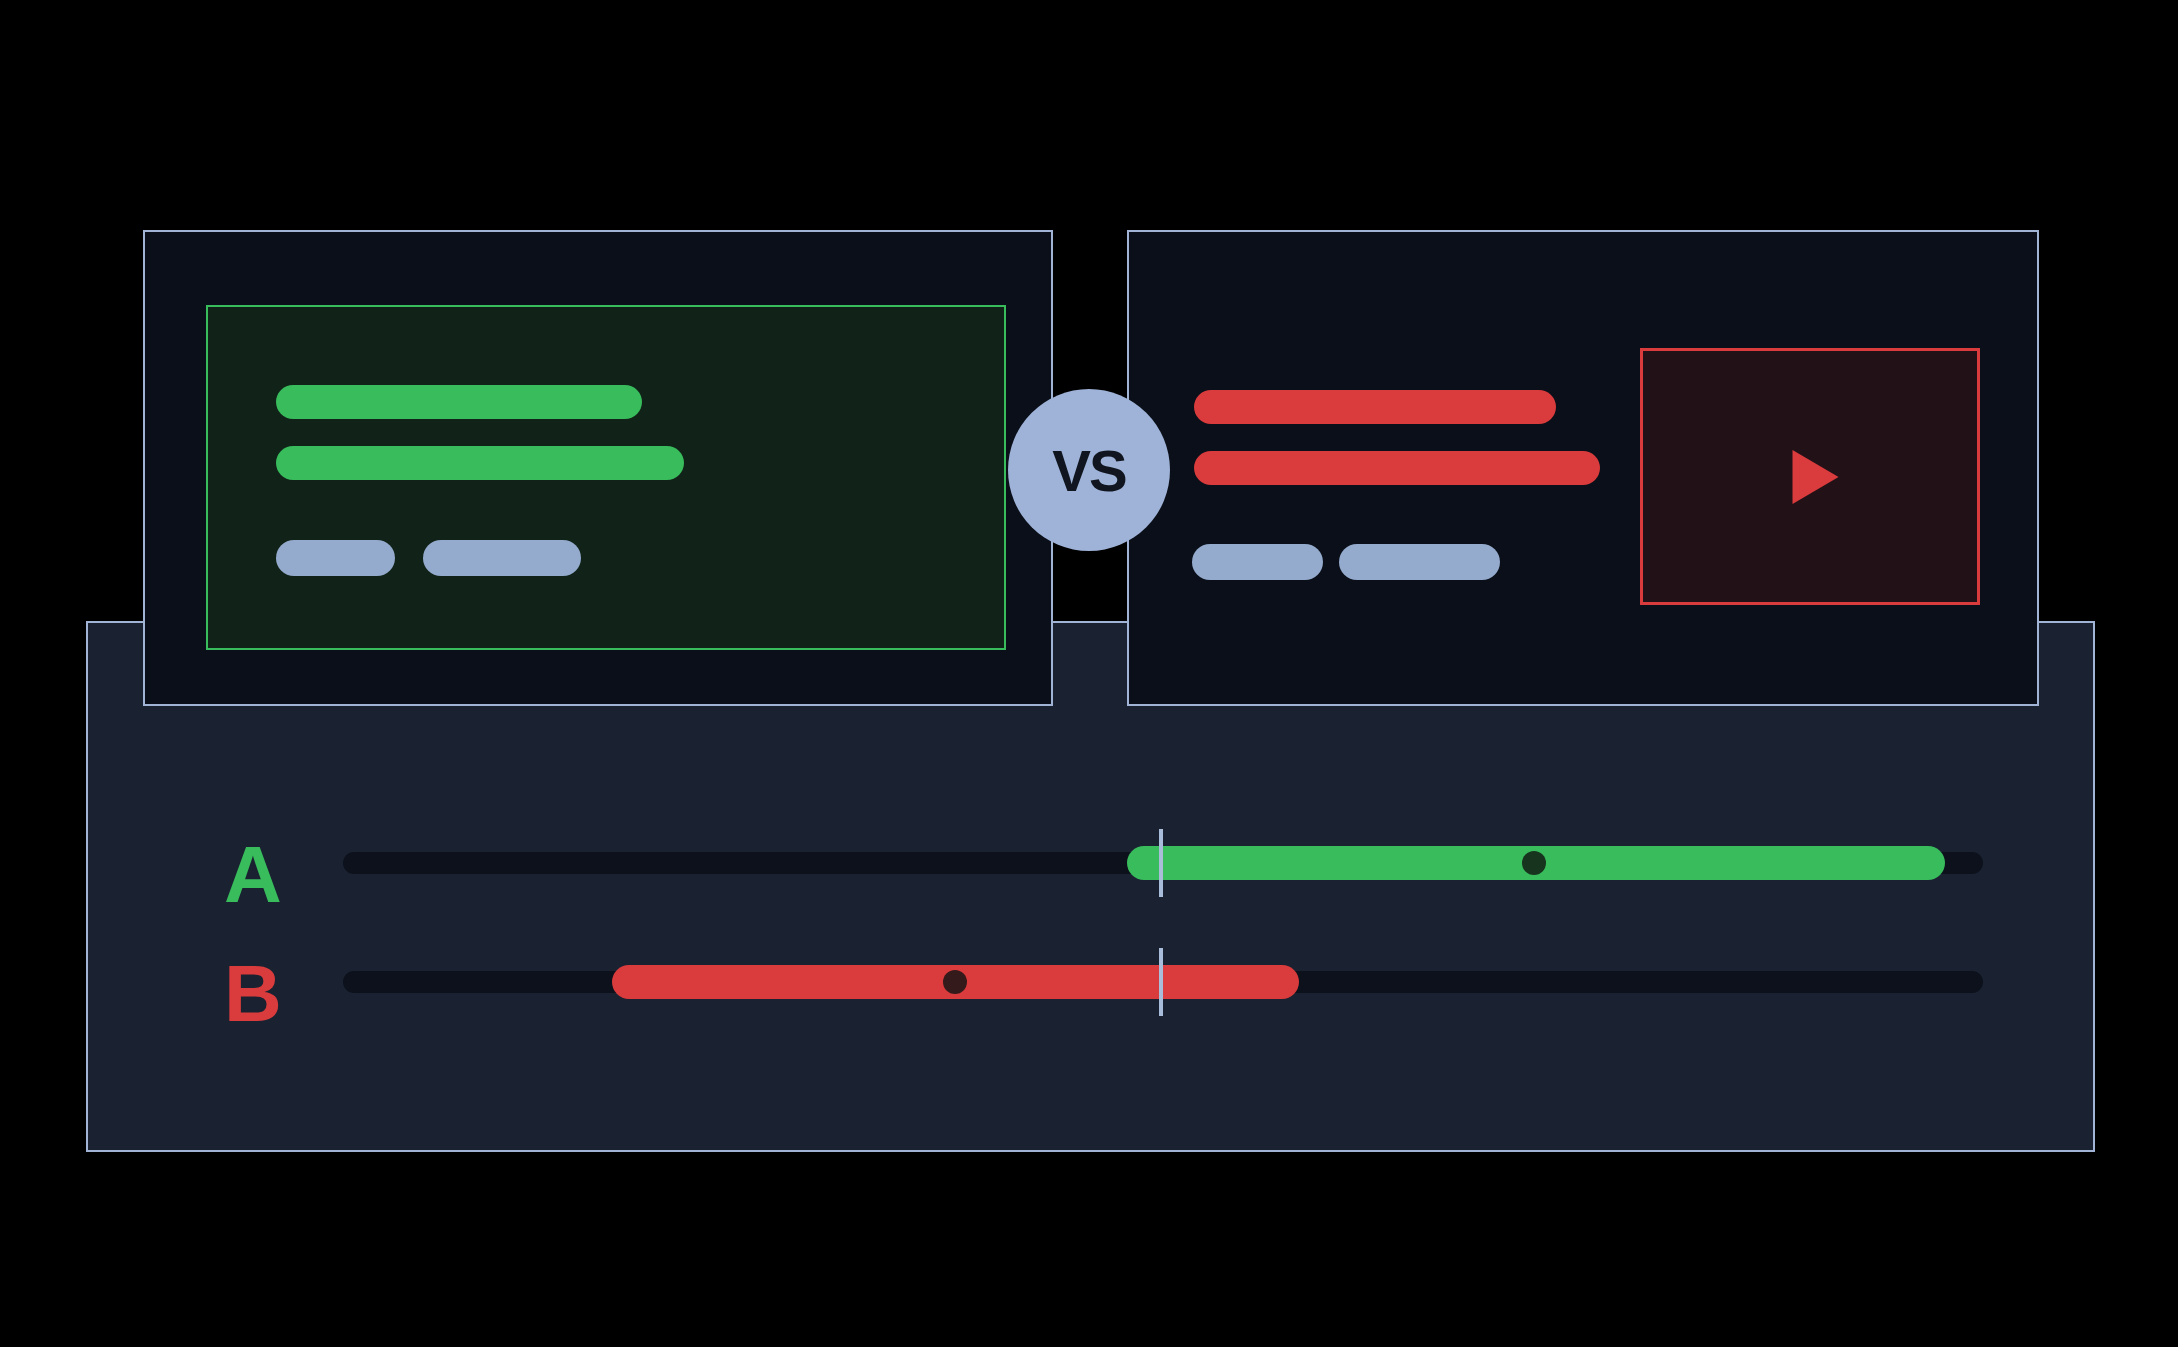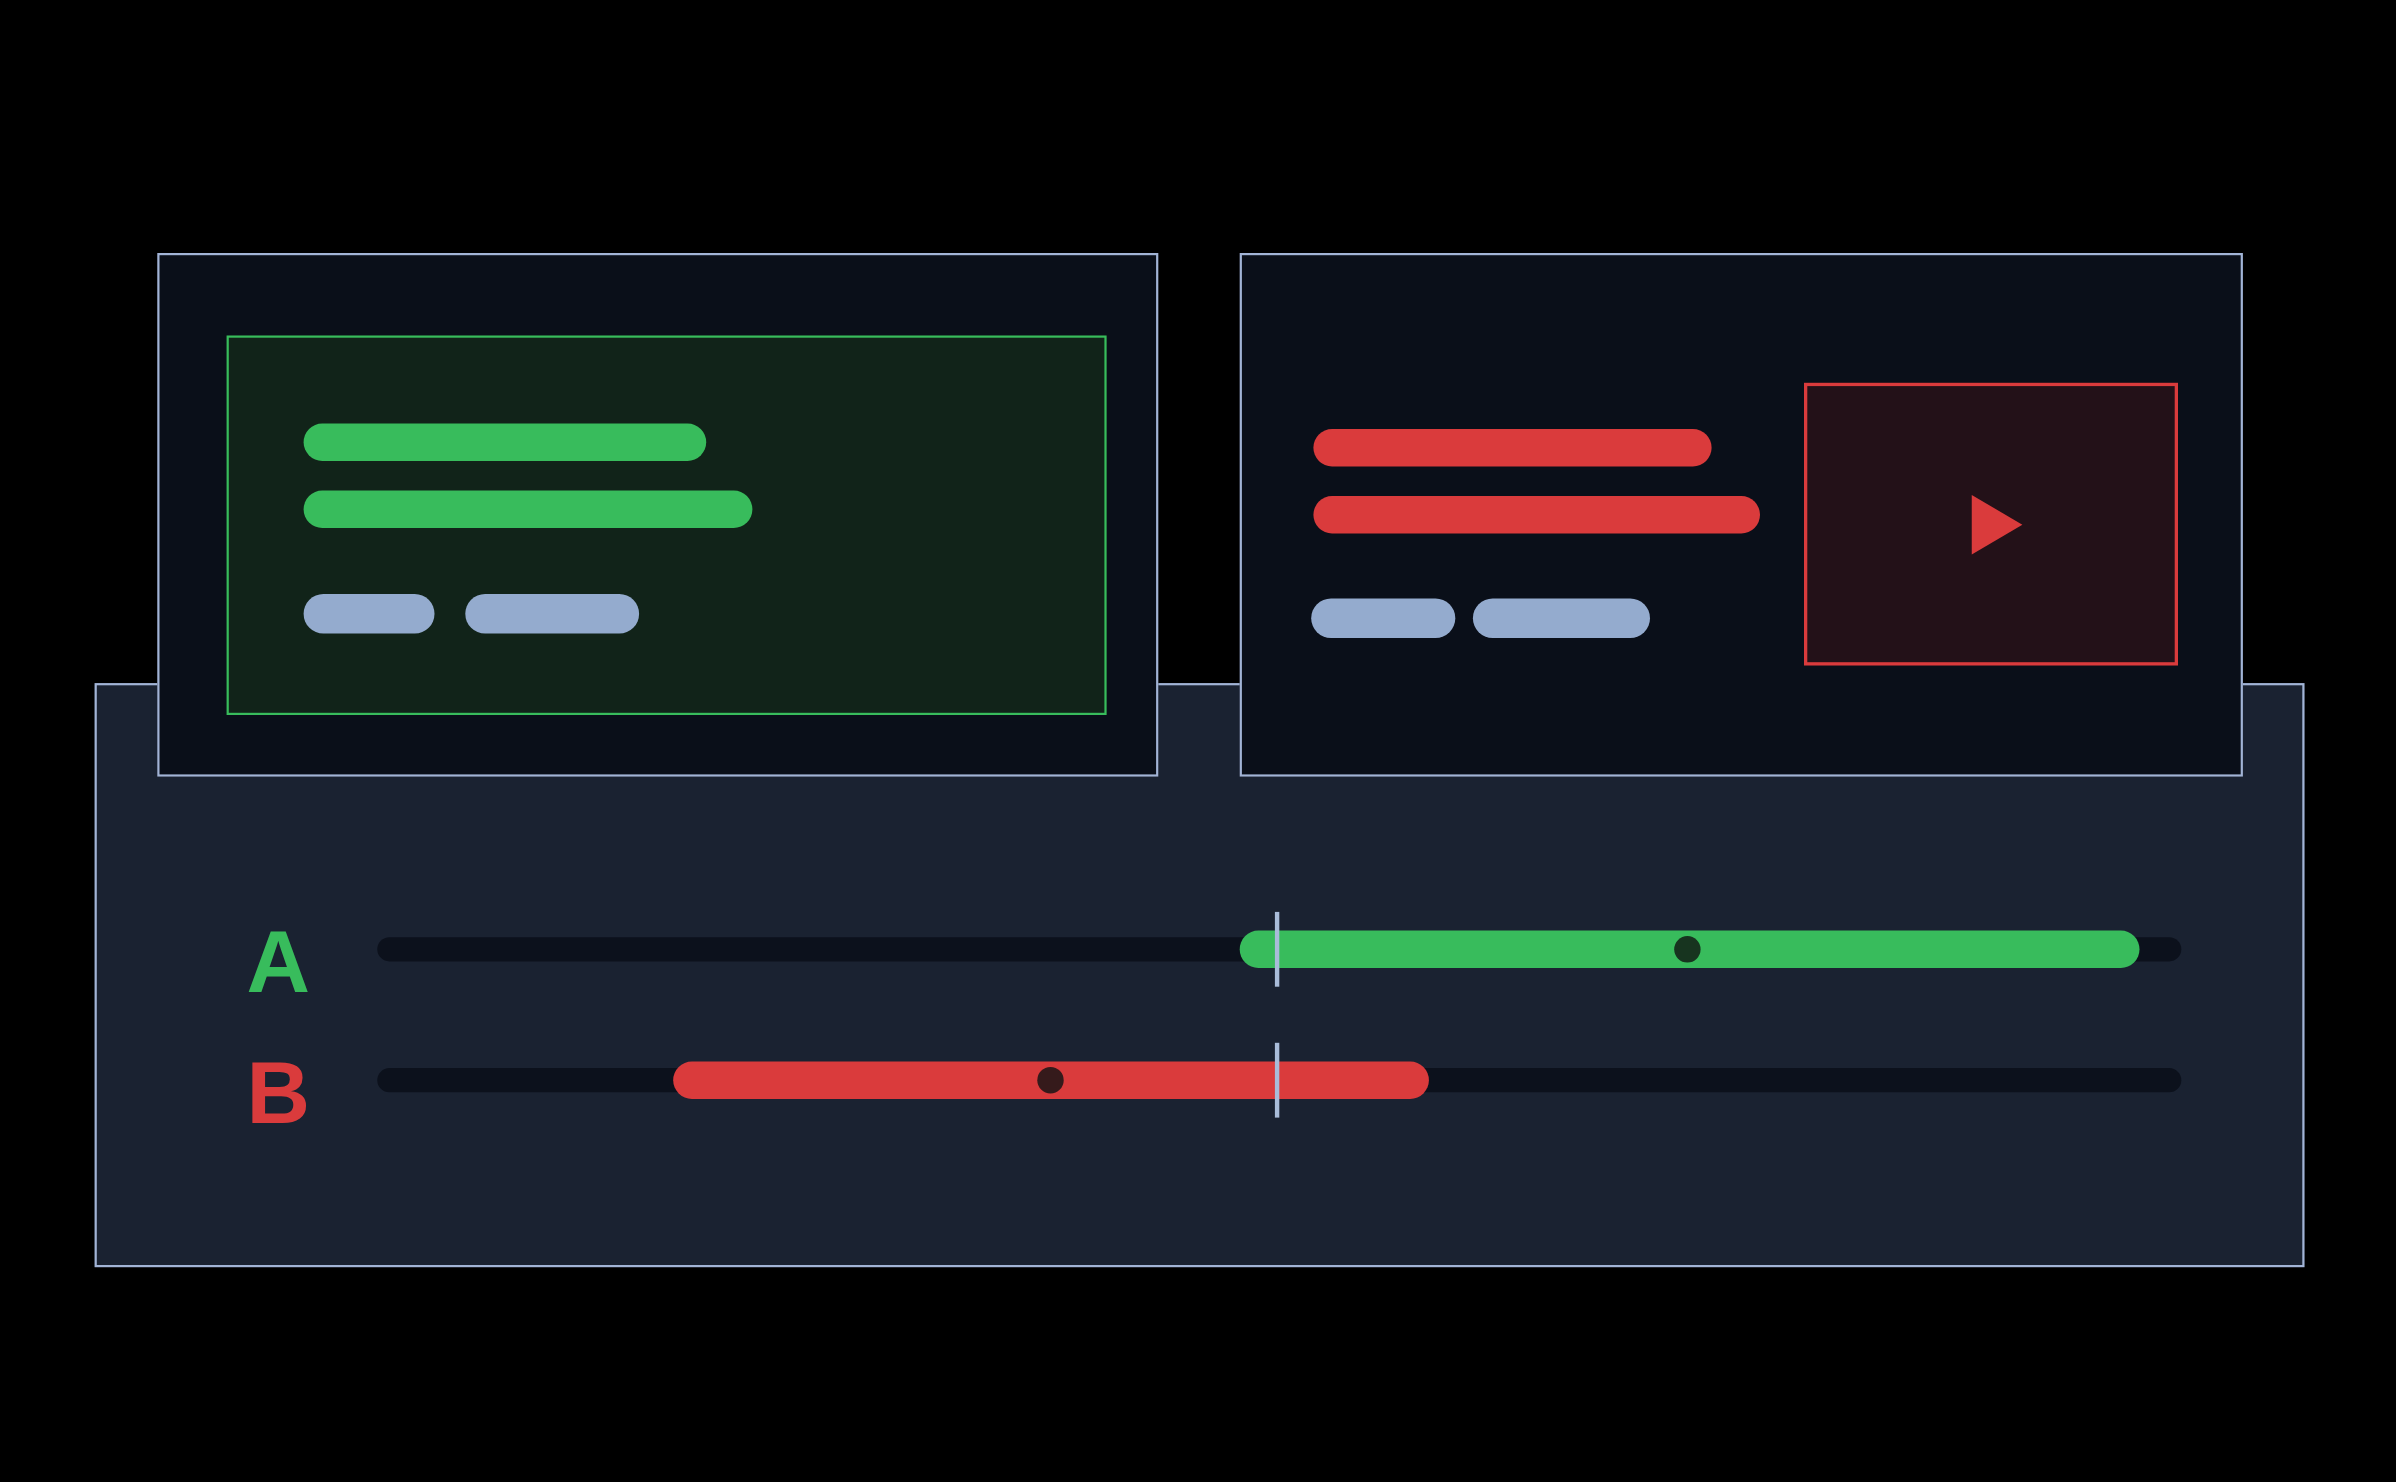--- a/index.html
+++ b/index.html
@@ -123,14 +123,15 @@
   <section class="card card-b">
     <div class="skel red b-bar1"></div>
     <div class="skel red b-bar2"></div>
     <div class="skel steel b-pill1"></div>
     <div class="skel steel b-pill2"></div>
     <div class="video-preview">
       <div class="play-icon"></div>
     </div>
   </section>
 
+  <div class="vs-badge">VS</div>
 
 </div>
 
 </body></html>

